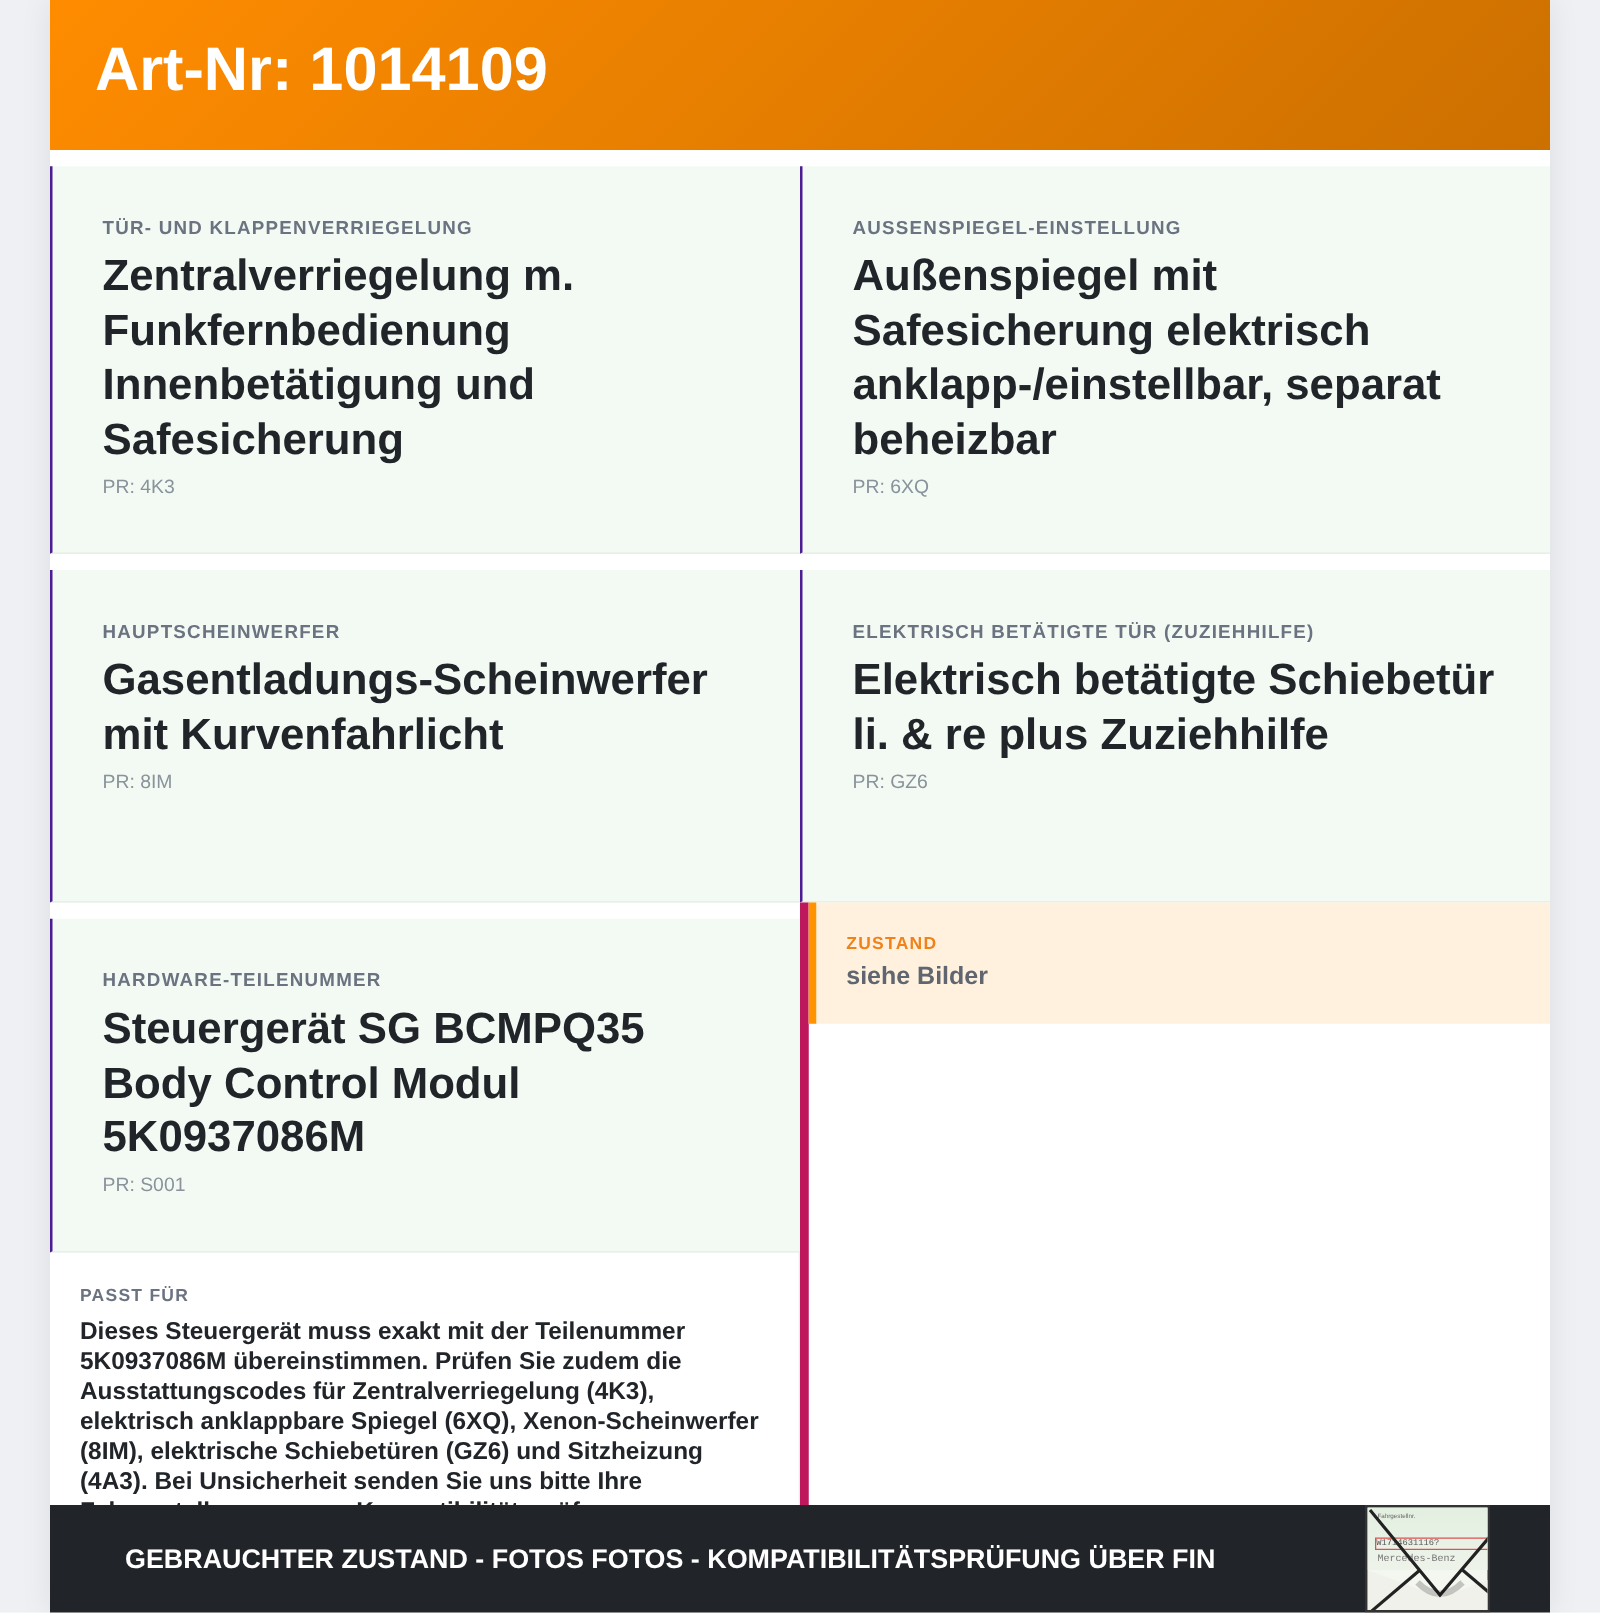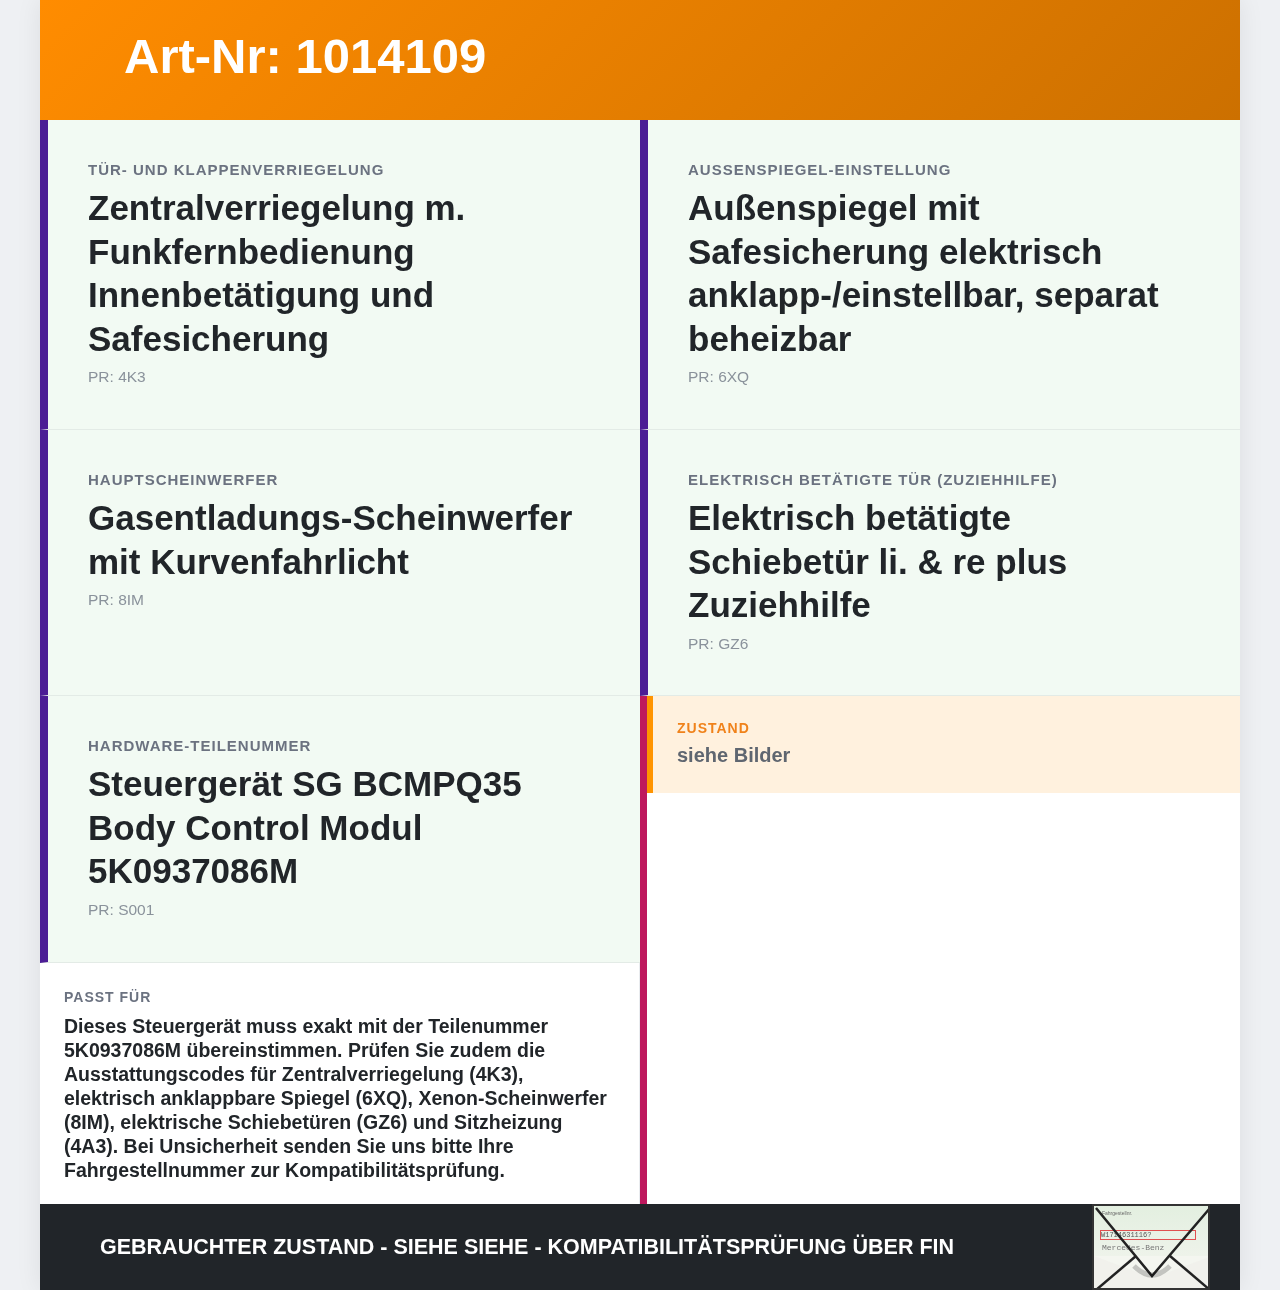--- a/index.html
+++ b/index.html
@@ -12,39 +12,40 @@
     .page {
       position: absolute;
       left: 40px; top: 0;
       width: 1200px; height: 1290px;
       background: #ffffff;
       box-shadow: 0 0 24px rgba(0,0,0,0.08);
     }
     .header {
       height: 120px;
       background: linear-gradient(135deg, #ff8c00 0%, #cc7000 100%);
-      padding-left: 84px;
+      padding-left: 36px;
       display: flex; align-items: center;
     }
     .header h1 {
       color: #ffffff;
       font-size: 49px;
       font-weight: 700;
       letter-spacing: 0px;
       margin-top: -8px;
     }
     .grid {
       display: grid;
       grid-template-columns: 600px 600px;
     }
     .cell {
       background: #f2faf3;
-      border-left: 8px solid #4c1d95;
+      border-left: 2px solid #4c1d95;
       border-bottom: 1px solid #e3ebe6;
       padding: 40px 40px 38px 40px;
+      margin-top: 13px;
     }
     .cell .label {
       font-size: 15px;
       font-weight: 700;
       color: #6b7280;
       letter-spacing: 1px;
       text-transform: uppercase;
       margin-bottom: 8px;
       margin-top: 1px;
     }
@@ -113,21 +114,21 @@
     }
     .footer .text {
       color: #ffffff;
       font-size: 21.5px;
       font-weight: 700;
       letter-spacing: 0px;
     }
     .envelope {
       position: absolute;
       left: 1052px; top: 0px;
-      width: 118px; height: 86px;
+      width: 100px; height: 86px;
       background: #f4f6f0;
       border: 2px solid #333;
       overflow: hidden;
     }
     .envelope .doc-line {
       position: absolute; left: 6px; top: 24px;
       width: 96px; height: 10px;
       border: 1px solid #e05050;
       font-family: "Liberation Mono", monospace;
       font-size: 7px; color: #555; line-height: 8px;
@@ -193,21 +194,21 @@
 
     <div class="right-col5">
       <div class="zustand">
         <div class="label">Zustand</div>
         <div class="value">siehe Bilder</div>
       </div>
     </div>
   </div>
 
   <div class="footer">
-    <div class="text">GEBRAUCHTER ZUSTAND - SIEHE SIEHE - KOMPATIBILITÄTSPRÜFUNG ÜBER FIN</div>
+    <div class="text">GEBRAUCHTER ZUSTAND - FOTOS FOTOS - KOMPATIBILITÄTSPRÜFUNG ÜBER FIN</div>
     <div class="envelope">
       <div class="green"></div>
       <div class="tiny">Fahrgestellnr.</div>
       <div class="doc-line">W1714631116?</div>
       <div class="brand">Mercedes-Benz</div>
       <svg width="118" height="86" viewBox="0 0 118 86">
         <polygon points="0,50 0,86 118,86 118,50 59,72" fill="rgba(240,240,235,0.85)"></polygon>
         <polyline points="2,2 58,70 116,2" fill="none" stroke="#222" stroke-width="2.5"></polyline>
         <line x1="2" y1="84" x2="42" y2="50" stroke="#222" stroke-width="2.5"></line>
         <line x1="116" y1="84" x2="76" y2="50" stroke="#222" stroke-width="2.5"></line>

